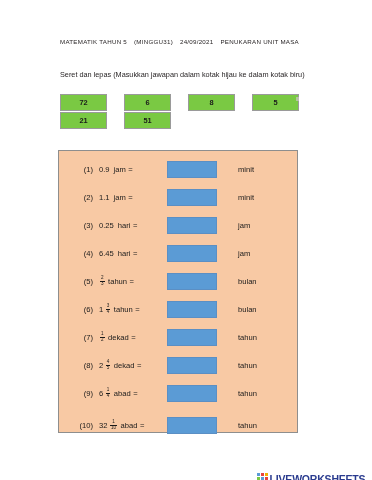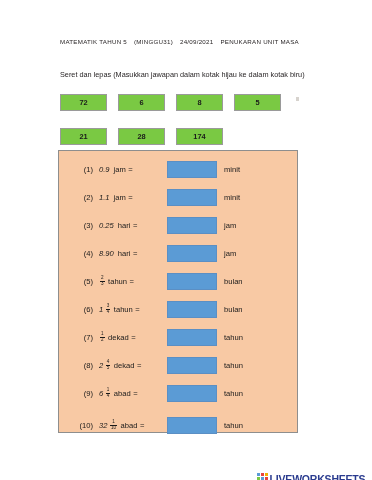--- a/index.html
+++ b/index.html
@@ -42,24 +42,24 @@
     font-size: 7.3px;
     color: #231f20;
     white-space: nowrap;
   }
 
   
   .chip-row {
     position: absolute;
     left: 60px;
     display: flex;
-    gap: 11px;
+    gap: 17px;
   }
   .chip-row.row1 { top: 94px; }
-  .chip-row.row2 { top: 128px; }
+  .chip-row.row2 { top: 112px; }
 
   .chip {
     width: 47px;
     height: 17px;
     background: #7ac943;
     border: 1px solid #9a9a9a;
     box-sizing: border-box;
     display: flex;
     align-items: center;
     justify-content: center;
@@ -113,21 +113,21 @@
     width: 68px;
     font-size: 7.6px;
     color: #1a1a1a;
     display: flex;
     align-items: center;
     justify-content: flex-start;
     white-space: nowrap;
     box-sizing: border-box;
   }
 
-  .qexpr .whole { margin-right: 1.5px; font-style: italic; }
+  .qexpr .whole { margin-right: 1.5px; }
 
   .frac {
     display: inline-flex;
     flex-direction: column;
     align-items: center;
     justify-content: center;
     font-size: 4.6px;
     line-height: 1.08;
     vertical-align: middle;
     margin: 0 1px;
@@ -141,21 +141,21 @@
   .dropbox {
     width: 50px;
     height: 17px;
     background: #5b9bd5;
     border: 1px solid #5b8fc4;
     box-sizing: border-box;
     flex: none;
   }
 
   .qunit {
-    margin-left: 7px;
+    margin-left: 21px;
     font-size: 7.6px;
     color: #1a1a1a;
     white-space: nowrap;
   }
 
   
   .logo {
     position: absolute;
     left: 257px;
     top: 473px;
@@ -196,22 +196,21 @@
     <div class="chip">72</div>
     <div class="chip">6</div>
     <div class="chip">8</div>
     <div class="chip">5</div>
   </div>
 
   <div class="stray-mark"></div>
 
   <div class="chip-row row2">
     <div class="chip">21</div>
-    <div class="chip">28</div>
-    <div class="chip">174</div>
+    <div class="chip">51</div>
   </div>
 
   <div class="panel" id="question-panel">
       <div class="qrow" style="top: 4px;">
         <div class="qnum">(1)</div>
         <div class="qexpr">
           <span class="whole">0.9</span>
           <span class="unit">jam</span>
           <span class="eq">=</span>
         </div>
@@ -234,21 +233,21 @@
           <span class="whole">0.25</span>
           <span class="unit">hari</span>
           <span class="eq">=</span>
         </div>
         <div class="dropbox"></div>
         <div class="qunit">jam</div>
       </div>
       <div class="qrow" style="top: 88px;">
         <div class="qnum">(4)</div>
         <div class="qexpr">
-          <span class="whole">8.90</span>
+          <span class="whole">6.45</span>
           <span class="unit">hari</span>
           <span class="eq">=</span>
         </div>
         <div class="dropbox"></div>
         <div class="qunit">jam</div>
       </div>
       <div class="qrow" style="top: 116px;">
         <div class="qnum">(5)</div>
         <div class="qexpr">
           <span class="frac">

